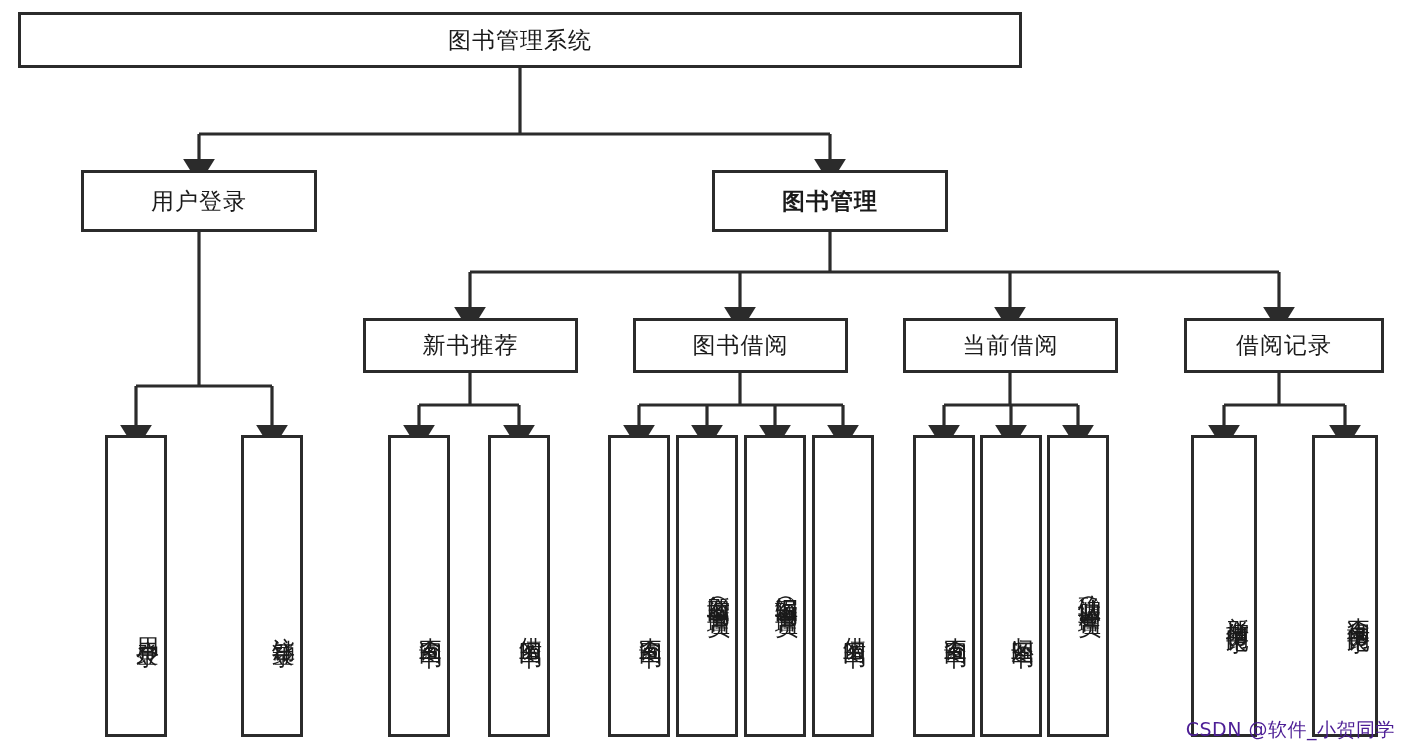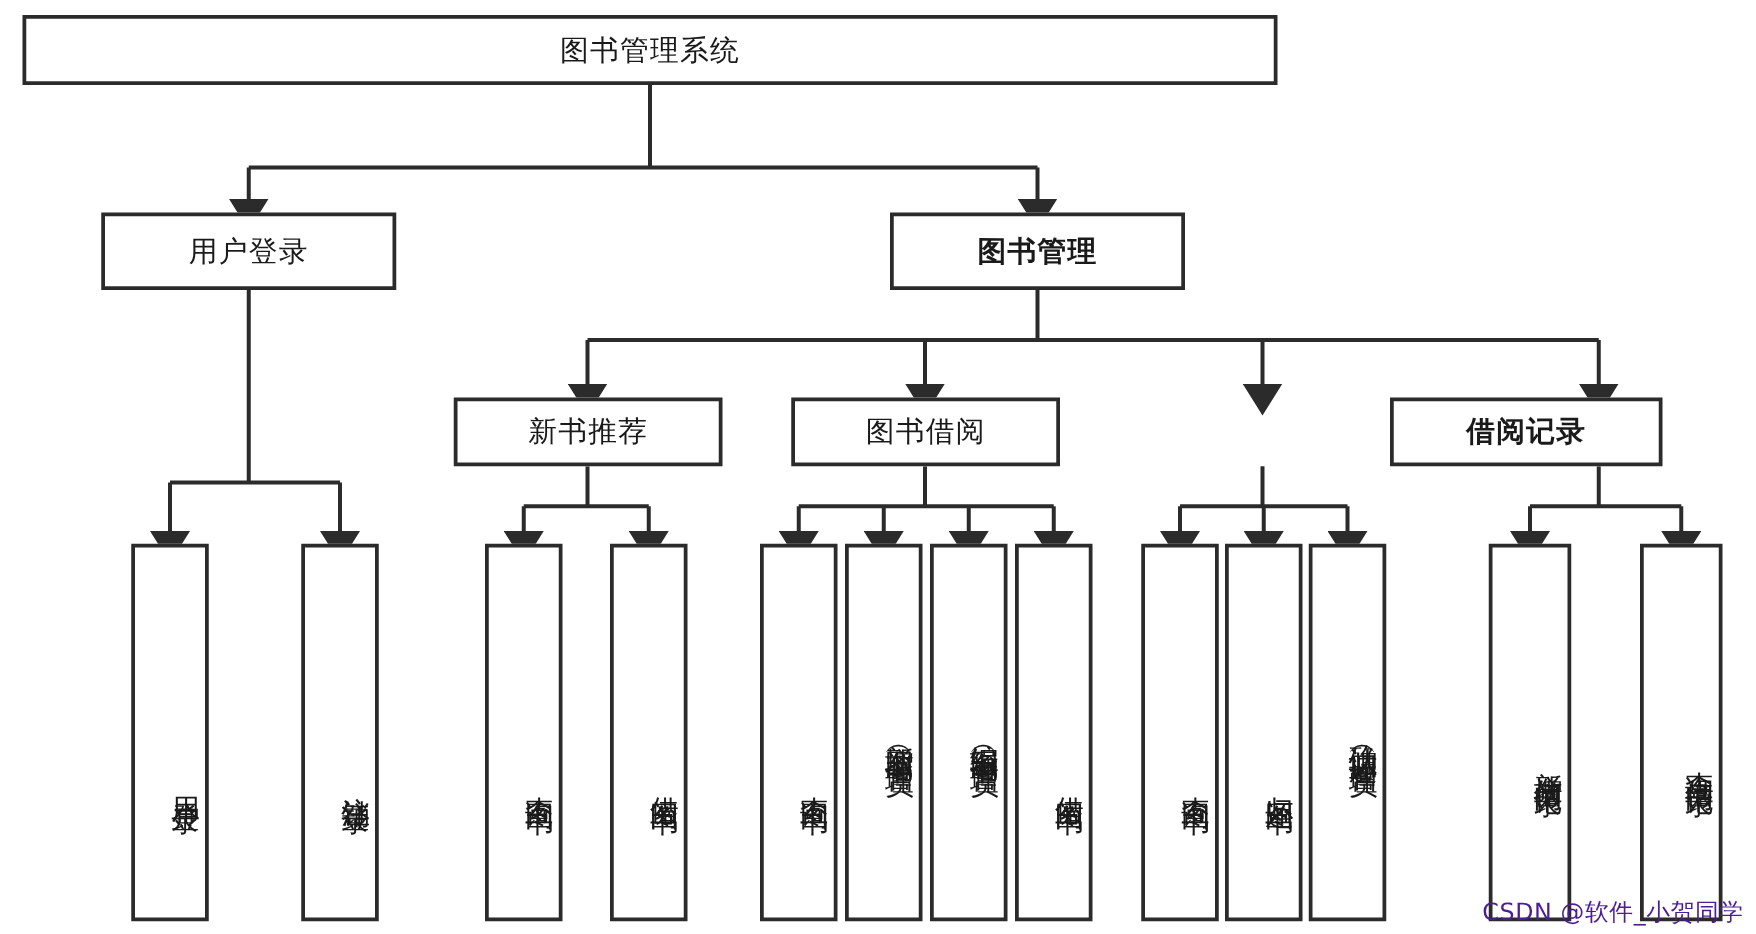--- a/index.html
+++ b/index.html
@@ -130,21 +130,24 @@
   <div class="node horizontal" style="left:712px; top:170px; width:236px; height:62px;font-weight:bold;">
     <span class="node-label">图书管理</span>
   </div>
 
   <div class="node horizontal" style="left:633px; top:318px; width:215px; height:55px;">
     <span class="node-label">图书借阅</span>
   </div>
   <div class="node horizontal" style="left:363px; top:318px; width:215px; height:55px;">
     <span class="node-label">新书推荐</span>
   </div>
-  <div class="node horizontal" style="left:1112px; top:318px; width:218px; height:55px;font-weight:bold;">
+  <div class="node horizontal" style="left:903px; top:318px; width:215px; height:55px;">
+    <span class="node-label">当前借阅</span>
+  </div>
+  <div class="node horizontal" style="left:1184px; top:318px; width:200px; height:55px;">
     <span class="node-label">借阅记录</span>
   </div>
 
   <div class="node vertical" style="left:105px; top:435px; width:62px; height:302px; padding-top:78px;">
     <span class="node-label">用户登录</span>
   </div>
   <div class="node vertical" style="left:241px; top:435px; width:62px; height:302px; padding-top:78px;">
     <span class="node-label">注销登录</span>
   </div>
 

